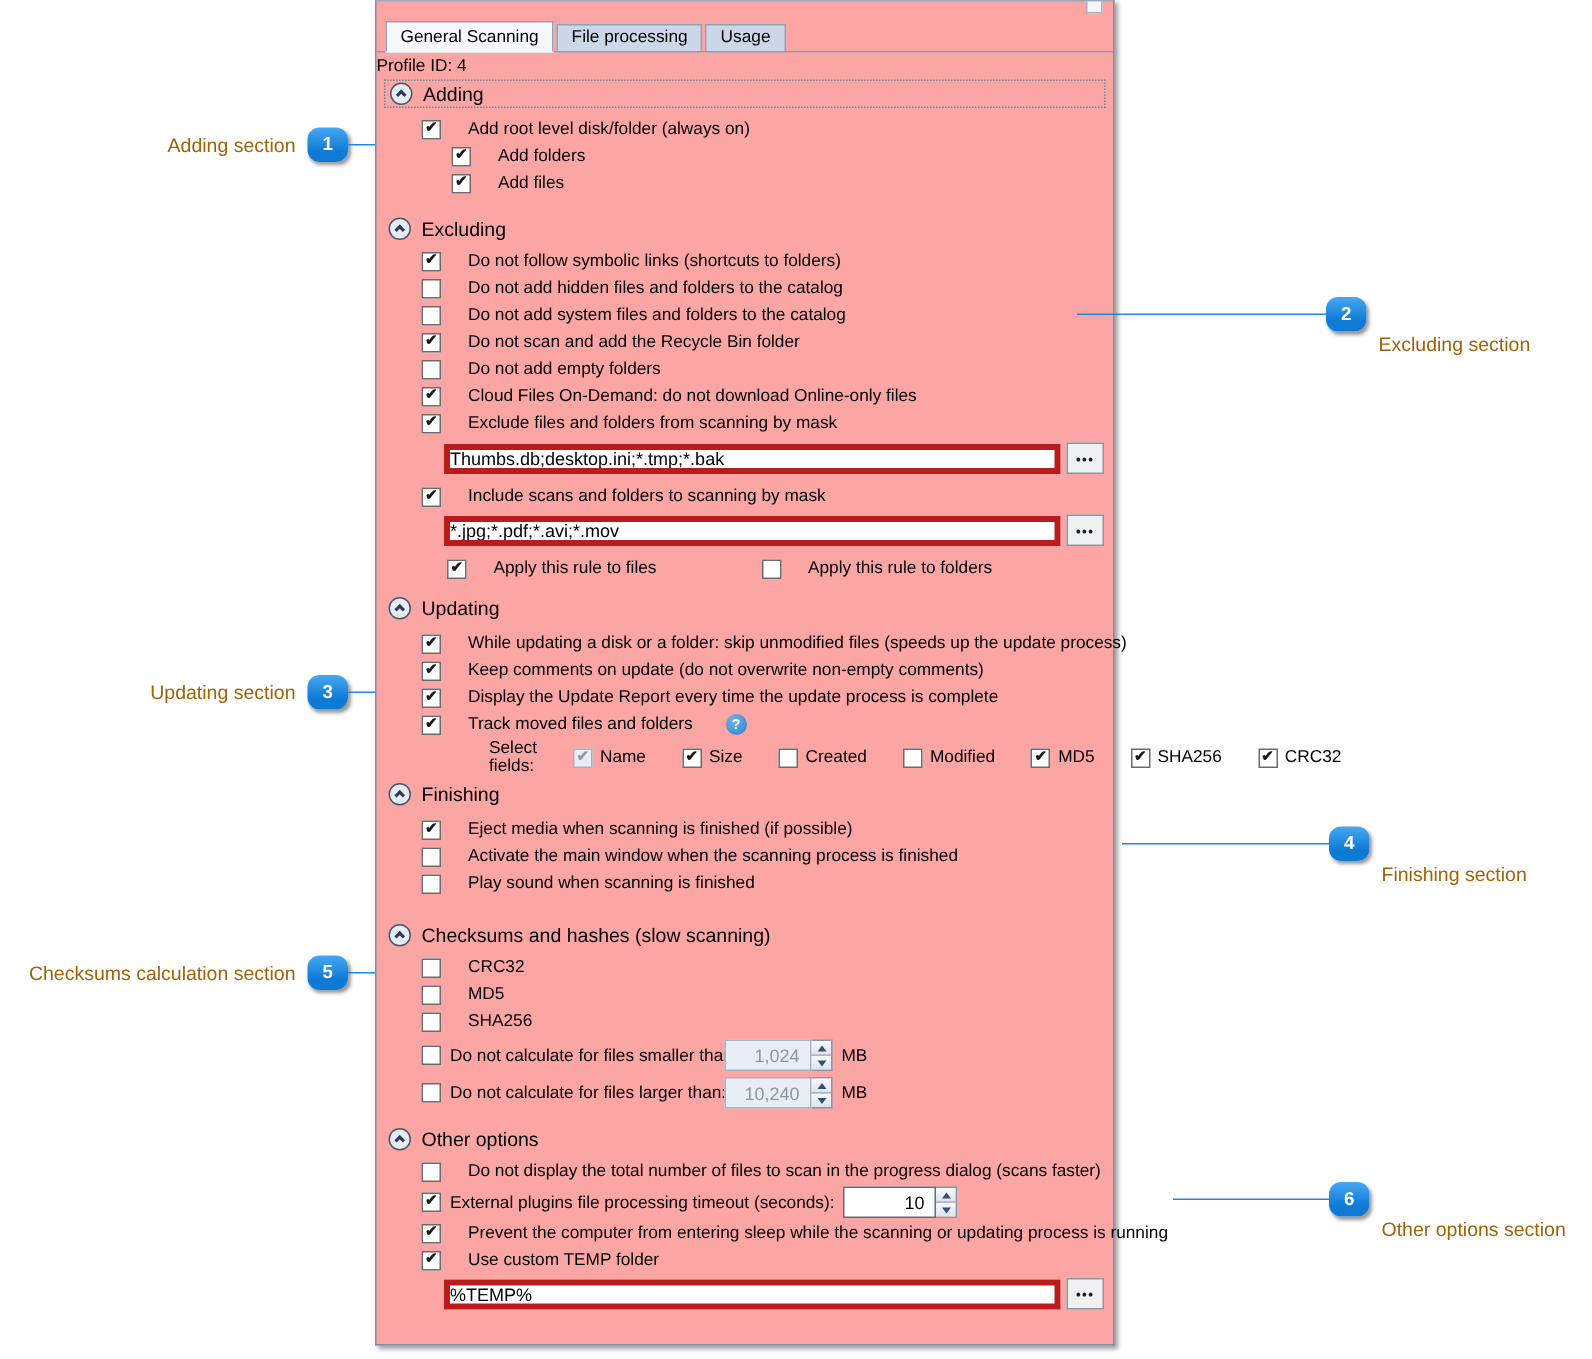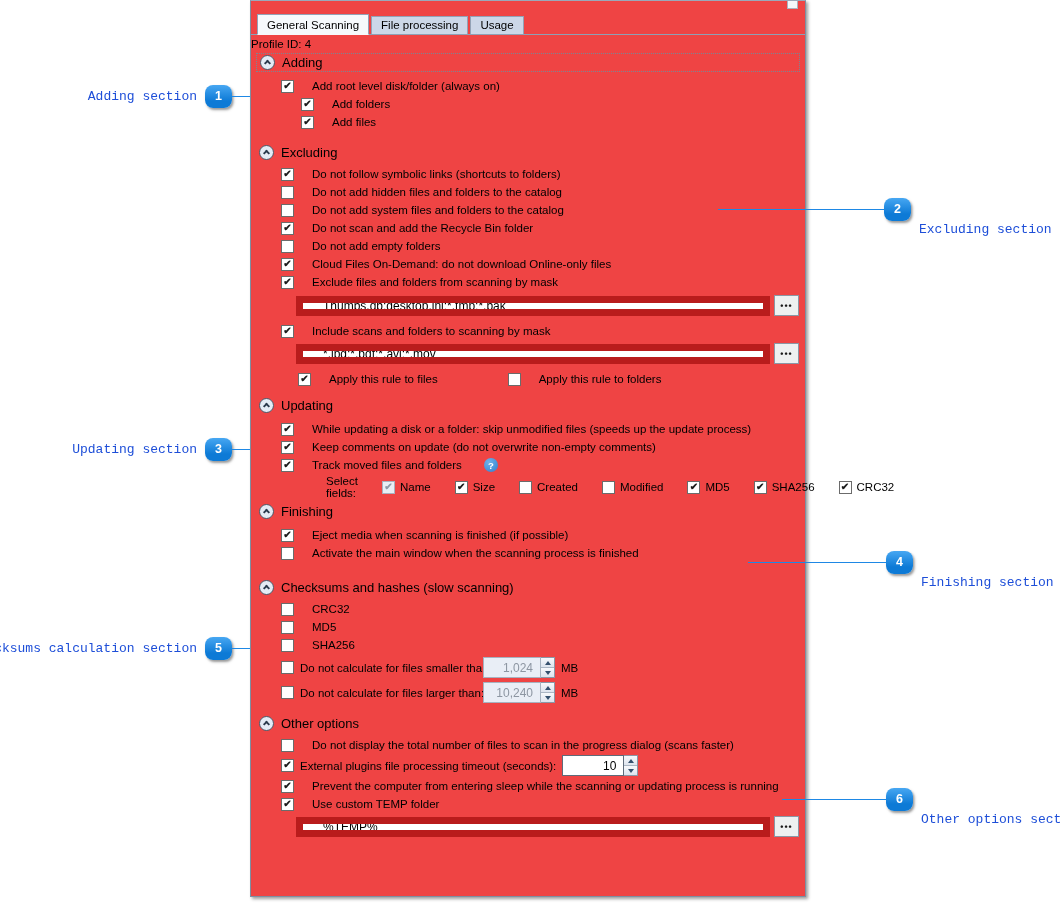--- a/index.html
+++ b/index.html
@@ -1,22 +1,22 @@
 <!DOCTYPE html>
 <html><head>
 <meta charset="utf-8">
 <style>
   * { box-sizing: border-box; margin: 0; padding: 0; }
   html,body { width:1061px; height:906px; background:#ffffff; overflow:hidden;
     font-family:"Liberation Sans", sans-serif; color:#000; }
   .page { position:relative; width:1061px; height:906px; }
 
   
-  .panel { position:absolute; left:250px; top:0; width:556px; height:897px;
-    background:#ef4444; border:1px solid #7f8ea1; border-top-color:#9aa8ba;
+  .panel { position:absolute; left:250px; top:0; width:493px; height:897px;
+    background:#fca5a5; border:1px solid #7f8ea1; border-top-color:#9aa8ba;
     box-shadow:2px 2px 3px rgba(40,40,40,.45); z-index:1; }
   .scroll-notch { position:absolute; right:7px; top:0; width:11px; height:8px;
     background:#f4f7fa; border:1px solid #a9b3bf; border-top:none; }
 
   
   .tabbar { margin:13px 0 0 0; height:21px; border-bottom:1px solid #8ea0b6;
     display:flex; align-items:flex-end; padding-left:6px; gap:2px; }
   .tab { background:#ccd7e8; border:1px solid #93a2b6; border-bottom:none;
     height:18px; line-height:17px; padding:0 9px; font-size:11.5px; white-space:nowrap; }
   .tab.active { background:#f6f9fc; height:21px; line-height:20px; margin-bottom:-1px;
@@ -43,22 +43,22 @@
   .cb { width:13px; height:13px; border:1px solid #6b6b6b; background:#fff;
     display:inline-flex; align-items:center; justify-content:center; flex:none; }
   .cb.on::after { content:"✔"; font-size:10px; font-weight:bold; color:#1b1b1b;
     line-height:1; margin-top:-1px; }
   .cb.dis { border-color:#a7b2c0; background:#e9eef5; }
   .cb.dis::after { color:#8d99a8; }
 
   
   .irow { display:flex; align-items:center; padding-left:45px; padding-right:6px;
     gap:4px; height:21px; }
-  .ti { flex:1; height:20px; border:7px solid #b91c1c; background:#fff;
-    font:12px "Liberation Sans", sans-serif; padding:0 20px; outline:none;text-decoration:underline; }
+  .ti { flex:1; height:20px; border:4px solid #b91c1c; background:#fff;
+    font:12px "Liberation Sans", sans-serif; padding:0 0; outline:none; }
   .browse { width:25px; height:21px; border:1px solid #8b97a5; background:#eef0f1;
     font-size:9px; font-weight:bold; letter-spacing:1px; color:#1a1a1a;
     display:flex; align-items:center; justify-content:center; flex:none; cursor:default; }
 
   
   .rowspin { display:flex; align-items:center; gap:6px; height:23px; font-size:11.5px;
     white-space:nowrap; }
   .num { height:21px; border:1px solid #5f6b7a; background:#fff; text-align:right;
     font:12px "Liberation Sans", sans-serif; padding:0 7px; outline:none; }
   .num.dis { background:#e9eef6; color:#8d96a2; border-color:#a7b2c0; }
@@ -82,21 +82,21 @@
   .fitem { display:flex; align-items:center; gap:5px; white-space:nowrap; }
 
   
   .callout { position:absolute; display:flex; align-items:center; height:24px;
     font-size:13px; z-index:5; white-space:nowrap; }
   .badge { width:27px; height:23px; border-radius:8px; flex:none;
     background:linear-gradient(180deg,#47a7f2 0%,#0d7ad6 70%);
     color:#fff; font-weight:bold; font-size:12.5px; display:flex; align-items:center;
     justify-content:center; box-shadow:1.5px 2px 2.5px rgba(70,70,70,.55); }
   .cline { height:0; border-top:1px solid #1e88e5; flex:none; }
-  .callout .clabel { color:#1d4ed8;font-family:Liberation Mono, monospace; }
+  .callout .clabel { color:#a16207; }
   .callout.left .clabel { margin-right:8px; }
   .callout.right .clabel { margin-left:8px;margin-top:40px; }
 </style>
 </head>
 <body>
 
 <div class="page">
 
   <div class="panel">
     <div class="scroll-notch"></div>
@@ -200,20 +200,24 @@
       <div class="row">
         <span class="cb on"></span>
         <span>While updating a disk or a folder: skip unmodified files (speeds up the update process)</span>
       </div>
       <div class="row">
         <span class="cb on"></span>
         <span>Keep comments on update (do not overwrite non-empty comments)</span>
       </div>
       <div class="row">
         <span class="cb on"></span>
+        <span>Display the Update Report every time the update process is complete</span>
+      </div>
+      <div class="row">
+        <span class="cb on"></span>
         <span>Track moved files and folders</span>
         <span class="help">?</span>
       </div>
     </div>
     <div class="fields" style="margin-top:4px">
       <span>Select fields:</span>
       <span class="fitem">
         <span class="cb on dis"></span>
         <span>Name</span>
       </span>
@@ -250,20 +254,24 @@
       <span>Finishing</span>
     </div>
     <div class="sec" style="margin-top:5px">
       <div class="row">
         <span class="cb on"></span>
         <span>Eject media when scanning is finished (if possible)</span>
       </div>
       <div class="row">
         <span class="cb"></span>
         <span>Activate the main window when the scanning process is finished</span>
+      </div>
+      <div class="row">
+        <span class="cb"></span>
+        <span>Play sound when scanning is finished</span>
       </div>
     </div>
 
     <div class="hdr" style="margin-top:16px">
       <span class="hico">
           <i></i>
         </span>
       <span>Checksums and hashes (slow scanning)</span>
     </div>
     <div class="sec" style="margin-top:3px">
@@ -341,21 +349,21 @@
     <span class="badge">1</span>
     <span class="cline" style="width:18px"></span>
   </div>
 
   <div class="callout right" style="top:197px; left:718px;">
     <span class="cline" style="width:166px"></span>
     <span class="badge">2</span>
     <span class="clabel">Excluding section</span>
   </div>
 
-  <div class="callout left" style="top:437px; right:811px;">
+  <div class="callout left" style="top:449px; right:811px;">
     <span class="clabel">Updating section</span>
     <span class="badge">3</span>
     <span class="cline" style="width:18px"></span>
   </div>
 
   <div class="callout right" style="top:550px; left:748px;">
     <span class="cline" style="width:138px"></span>
     <span class="badge">4</span>
     <span class="clabel">Finishing section</span>
   </div>

